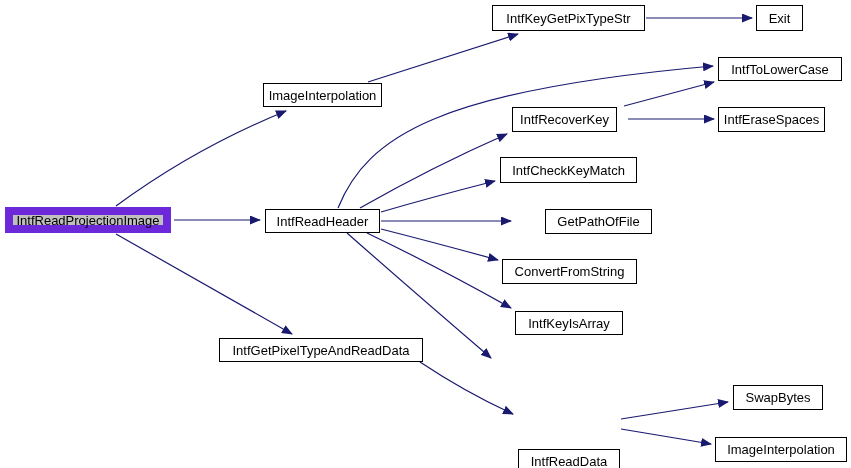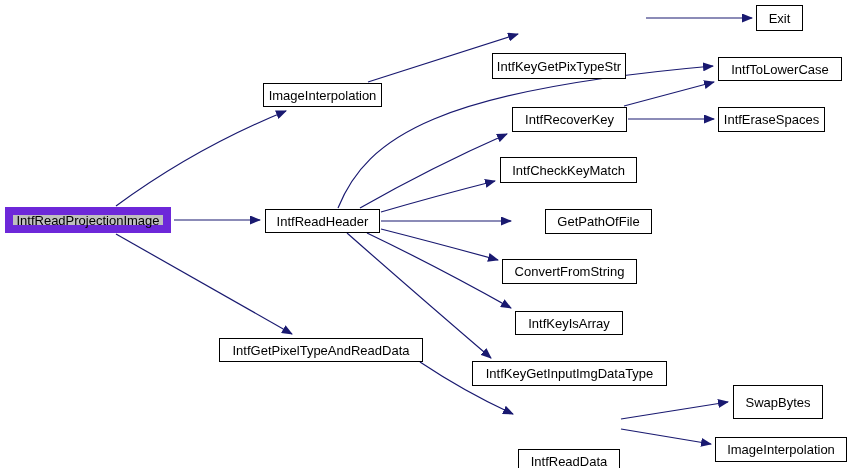--- a/index.html
+++ b/index.html
@@ -21,34 +21,34 @@
     cursor:pointer;
   }
   .node.root{
     background:#bfbfbf;
     border:8px solid #6d28d9;
     cursor:default;
   }
   
   #n0{left:5px;   top:207px; width:166px; height:26px;}  
   #n1{left:263px; top:83px;  width:119px; height:24px;}  
-  #n2{left:492px; top:5px;   width:134px; height:26px;margin-top:48px;}  
+  #n2{left:492px; top:5px;   width:153px; height:26px;}  
   #n3{left:756px; top:5px;   width:47px;  height:26px;}  
   #n4{left:718px; top:57px;  width:124px; height:24px;}  
-  #n5{left:512px; top:107px; width:115px; height:25px;}  
+  #n5{left:512px; top:107px; width:105px; height:25px;}  
   #n6{left:718px; top:107px; width:107px; height:25px;}  
   #n7{left:500px; top:157px; width:137px; height:26px;}  
   #n8{left:545px; top:209px; width:107px; height:25px;}  
   #n9{left:265px; top:209px; width:115px; height:24px;}  
   #n10{left:502px;top:259px; width:135px; height:25px;}  
   #n11{left:515px;top:311px; width:108px; height:24px;}  
   #n12{left:472px;top:361px; width:195px; height:25px;}  
   #n13{left:219px;top:338px; width:204px; height:24px;}  
   #n14{left:518px;top:412px; width:102px; height:24px;margin-top:37px;}  
-  #n15{left:733px;top:385px; width:90px;  height:34px;}  
+  #n15{left:733px;top:385px; width:90px;  height:25px;}  
   #n16{left:715px;top:437px; width:132px; height:25px;}  
   .edge{fill:none;stroke:#191970;stroke-width:1.2;}
 </style>
 </head>
 <body>
 
 <div class="canvas">
 
   <svg class="edges" viewBox="0 0 851 468">
     <defs>
@@ -80,19 +80,18 @@
   <div class="node" id="n2">IntfKeyGetPixTypeStr</div>
   <div class="node" id="n3">Exit</div>
   <div class="node" id="n4">IntfToLowerCase</div>
   <div class="node" id="n5">IntfRecoverKey</div>
   <div class="node" id="n6">IntfEraseSpaces</div>
   <div class="node" id="n7">IntfCheckKeyMatch</div>
   <div class="node" id="n8">GetPathOfFile</div>
   <div class="node" id="n9">IntfReadHeader</div>
   <div class="node" id="n10">ConvertFromString</div>
   <div class="node" id="n11">IntfKeyIsArray</div>
-  <div class="node" id="n12">IntfKeyGetInputImgDataType</div>
   <div class="node" id="n13">IntfGetPixelTypeAndReadData</div>
   <div class="node" id="n14">IntfReadData</div>
   <div class="node" id="n15">SwapBytes</div>
   <div class="node" id="n16">ImageInterpolation</div>
 
 </div>
 
 </body></html>

